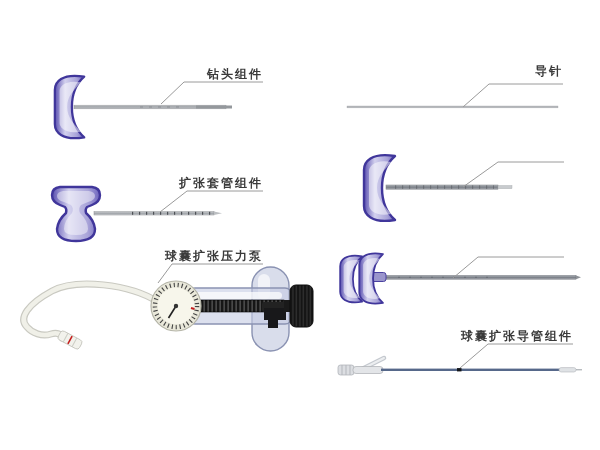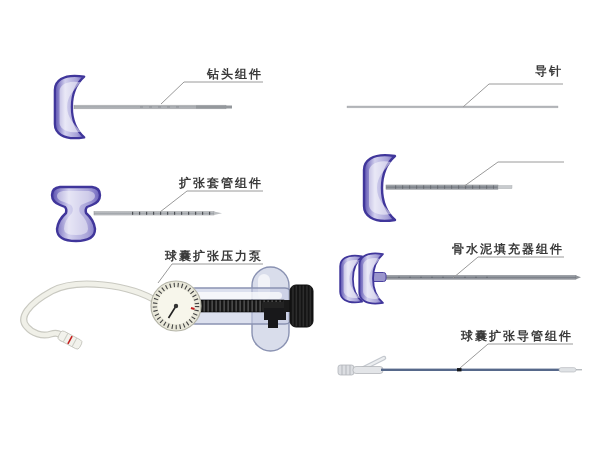--- a/index.html
+++ b/index.html
@@ -153,16 +153,15 @@
     <rect x="45" y="18.6" width="180" height="2.4" fill="#56688a"></rect>
     <rect x="121" y="18.1" width="4.5" height="3.3" fill="#14161a"></rect>
     <rect x="223" y="17.6" width="17" height="4.4" rx="2.2" fill="#dfe2e5" stroke="#b2b6ba" stroke-width="0.6"></rect>
     <line x1="240" y1="19.8" x2="246" y2="19.8" stroke="#9aa0a6" stroke-width="1"></line>
   </svg>
 
   <div class="callout-label" style="right:337px;top:67px">钻头组件</div>
   <div class="callout-label" style="right:37px; top:64px">导针</div>
   <div class="callout-label" style="right:337px;top:176px">扩张套管组件</div>
   <div class="callout-label" style="right:337px;top:249px">球囊扩张压力泵</div>
-  <div class="callout-label" style="right:36px; top:242px">骨水泥填充器组件</div>
   <div class="callout-label" style="right:27px; top:329px">球囊扩张导管组件</div>
 
 </div>
 
 </body></html>

